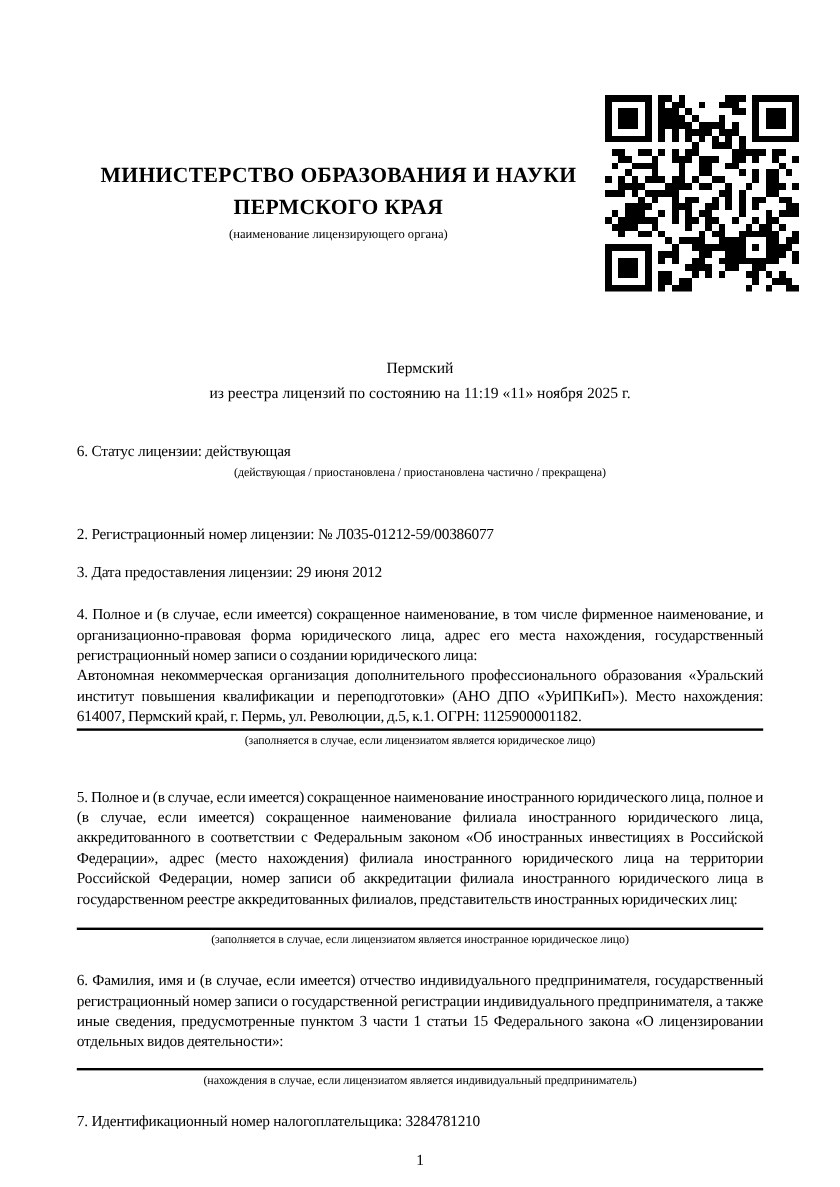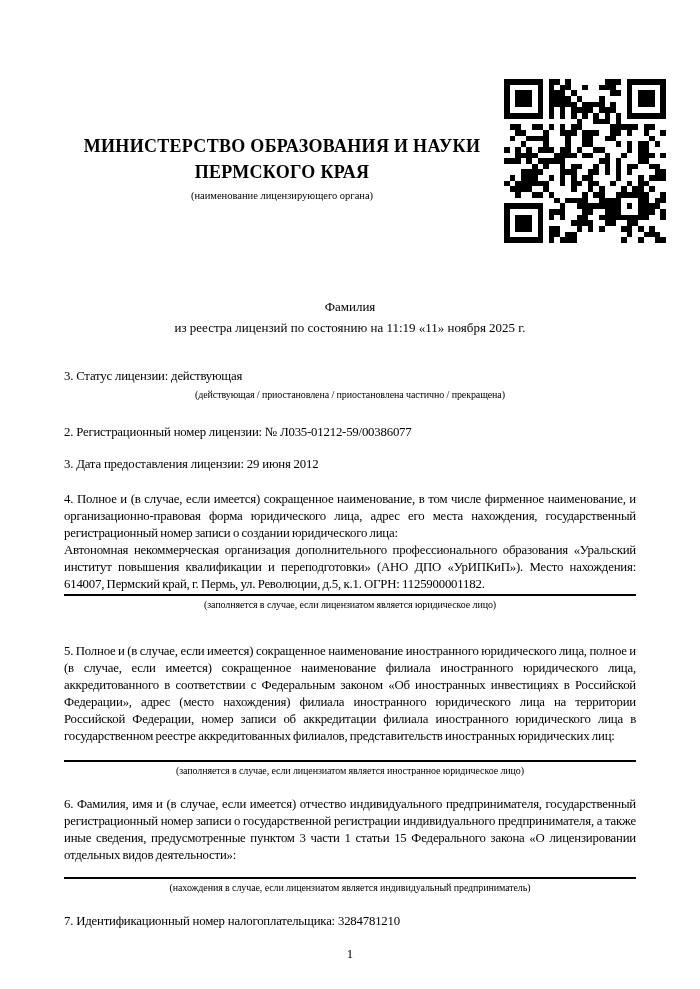--- a/index.html
+++ b/index.html
@@ -68,21 +68,21 @@
   .cap-tight { margin-top: 2px; }
   .field-line {
     border: 0;
     border-top: 2px solid #000;
     margin: 1px 0 0 0;
     height: 0;
   }
   .blank-value-5 { height: 14px; }
   .blank-value-6 { height: 12px; }
   .mt-sec1 { margin-top: 30px; }
-  .mt-sec2 { margin-top: 22px; }
+  .mt-sec2 { margin-top: 35px; }
   .mt-sec3 { margin-top: 15px; }
   .mt-sec4 { margin-top: 18px; }
   .mt-sec5 { margin-top: 31px; }
   .mt-sec6 { margin-top: 18px; }
   .mt-sec7 { margin-top: 18px; }
   .page-number {
     margin-top: 16px;
     text-align: center;
     font-size: 12.8px;
     line-height: 17px;
@@ -516,25 +516,25 @@
           <rect x="21" y="28" width="1" height="1"></rect>
           <rect x="24" y="28" width="1" height="1"></rect>
           <rect x="27" y="28" width="1" height="1"></rect>
           <rect x="28" y="28" width="1" height="1"></rect>
         </svg></div>
   </div>
 
   <div class="content">
 
     <div class="doc-title">
-      <div>Фамилия</div>
+      <div>Пермский</div>
       <div>из реестра лицензий по состоянию на 11:19 «11» ноября 2025 г.</div>
     </div>
 
-    <div class="line-item mt-sec1">3. Статус лицензии: действующая</div>
+    <div class="line-item mt-sec1">6. Статус лицензии: действующая</div>
     <div class="caption cap-tight">(действующая / приостановлена / приостановлена частично / прекращена)</div>
 
     <div class="line-item mt-sec2">2. Регистрационный номер лицензии: № Л035-01212-59/00386077</div>
 
     <div class="line-item mt-sec3">3. Дата предоставления лицензии: 29 июня 2012</div>
 
     <div class="para mt-sec4">4. Полное и (в случае, если имеется) сокращенное наименование, в том числе фирменное наименование, и организационно-правовая форма юридического лица, адрес его места нахождения, государственный регистрационный номер записи о создании юридического лица:</div>
     <div class="para">Автономная некоммерческая организация дополнительного профессионального образования «Уральский институт повышения квалификации и переподготовки» (АНО ДПО «УрИПКиП»). Место нахождения: 614007, Пермский край, г. Пермь, ул. Революции, д.5, к.1. ОГРН: 1125900001182.</div>
     <hr class="field-line">
     <div class="caption">(заполняется в случае, если лицензиатом является юридическое лицо)</div>

